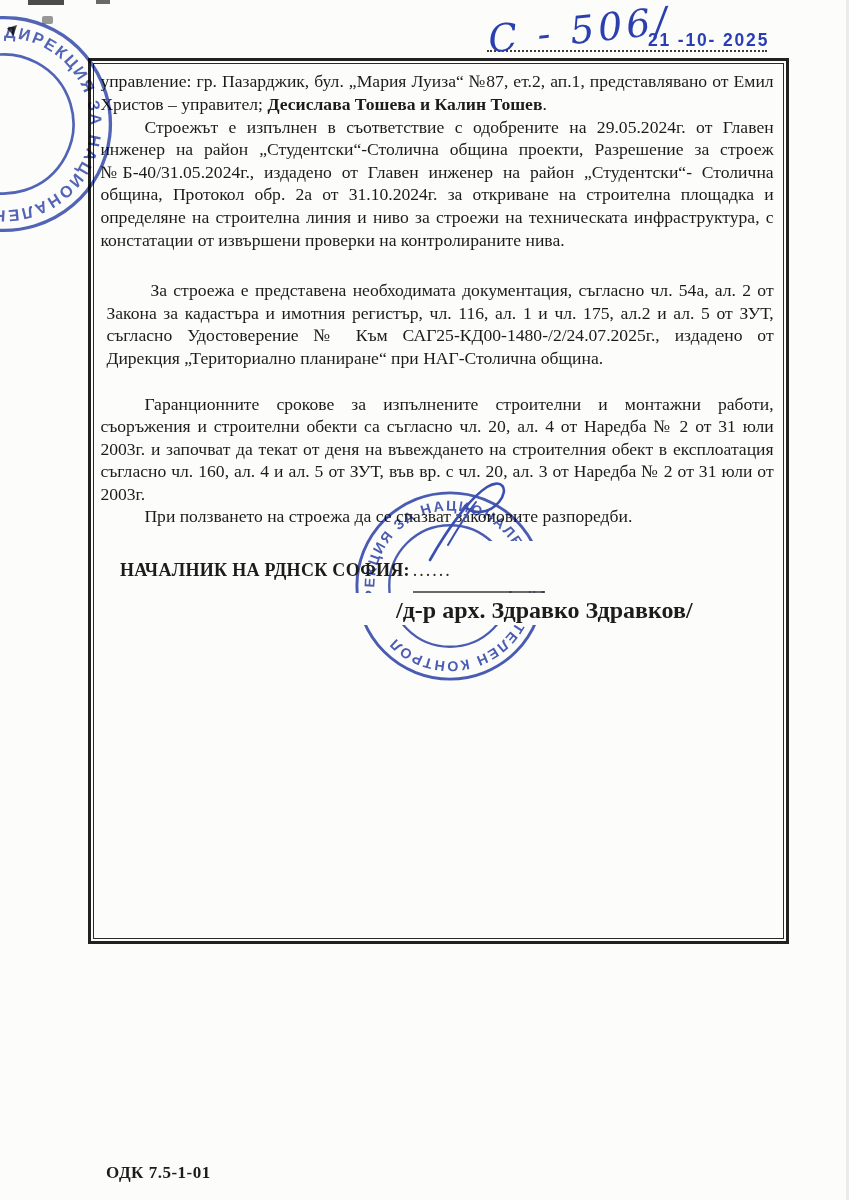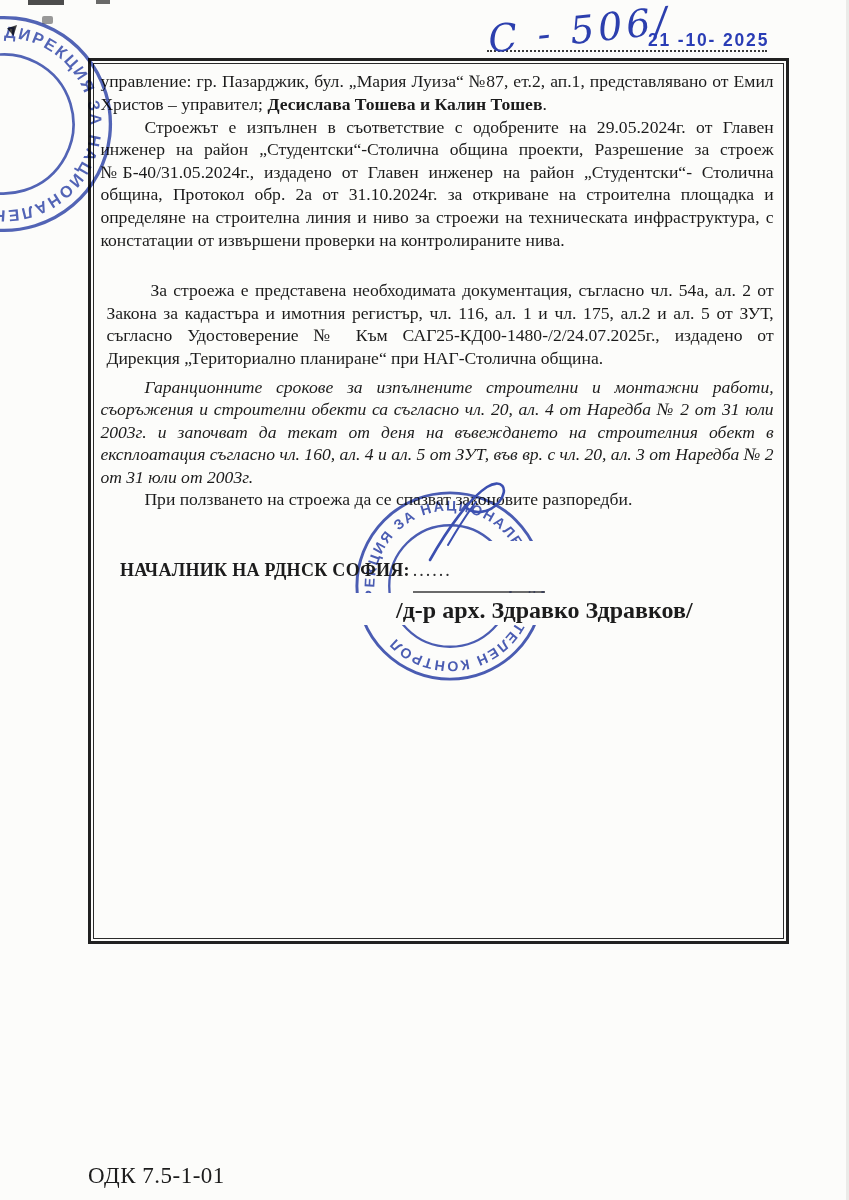--- a/index.html
+++ b/index.html
@@ -50,21 +50,21 @@
     padding:2px 9px 0 6px;
   }
   
   .frame-inner p {
     font-size:17.6px; line-height:22.6px; text-align:justify;
     text-justify:inter-word; color:#1b1b1b;
   }
   .p1 { margin-top:4px; }
   .p2 { text-indent:44px; }
   .p3 { margin-top:28px; text-indent:44px; padding-left:6px; }
-  .p4 { margin-top:6px; text-indent:44px;font-style:italic; }
+  .p4 { margin-top:23px; text-indent:44px; }
   .p5 { margin-top:0;  text-indent:44px; text-align:left; }
   .bold { font-weight:bold; }
   
   .stamp-main {
     position:absolute; left:352px; top:488px; width:196px; height:196px;
     z-index:4; mix-blend-mode:multiply; opacity:.92;
   }
   .stamp-corner {
     position:absolute; left:-108px; top:12px; width:224px; height:224px;
     z-index:5; mix-blend-mode:multiply; opacity:.88;
@@ -80,22 +80,22 @@
     position:absolute; left:120px; top:560px; z-index:7;
     font-weight:bold; font-size:18px; letter-spacing:.3px; white-space:nowrap;
   }
   .sig-title .dots { font-weight:normal; letter-spacing:2px; margin-left:3px; color:#333; }
   .sig-name {
     position:absolute; left:352px; top:597px; z-index:7;
     font-weight:bold; font-size:24px; white-space:nowrap;margin-left:44px;
   }
   
   .footer-code {
-    position:absolute; left:88px; top:1163px;
-    font-weight:normal; font-size:23px; letter-spacing:.5px;
+    position:absolute; left:106px; top:1163px;
+    font-weight:bold; font-size:17px; letter-spacing:.5px;
   }
   .edge-shade { position:absolute; right:0; top:0; width:3px; height:100%;
     background:#ebebe8; }
 </style>
 </head>
 <body>
 
 <div class="page">
 
   <div class="speck-a"></div>

